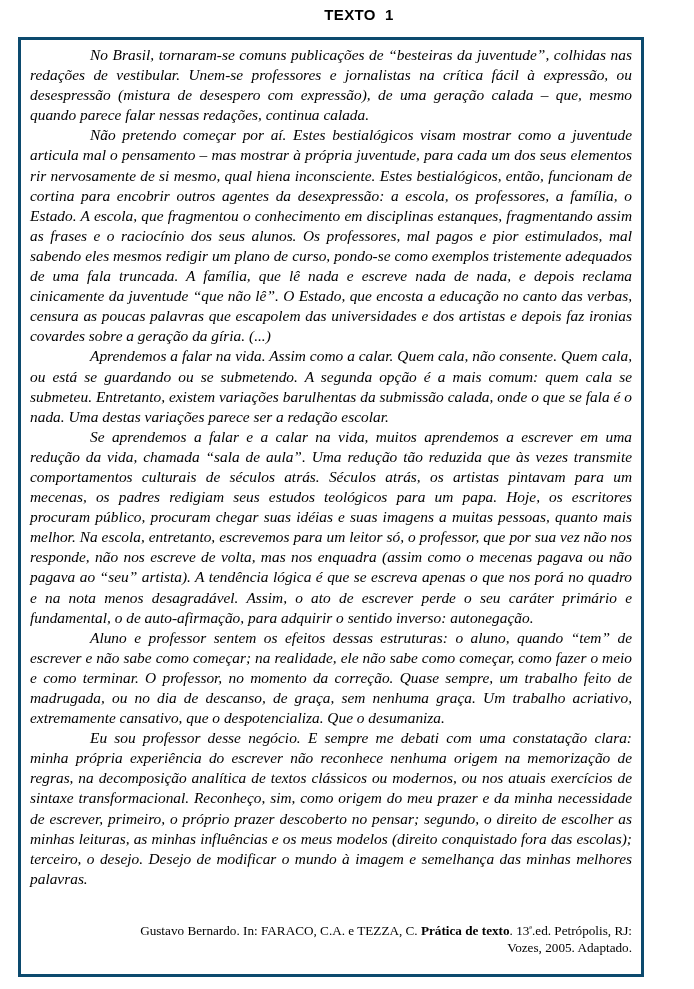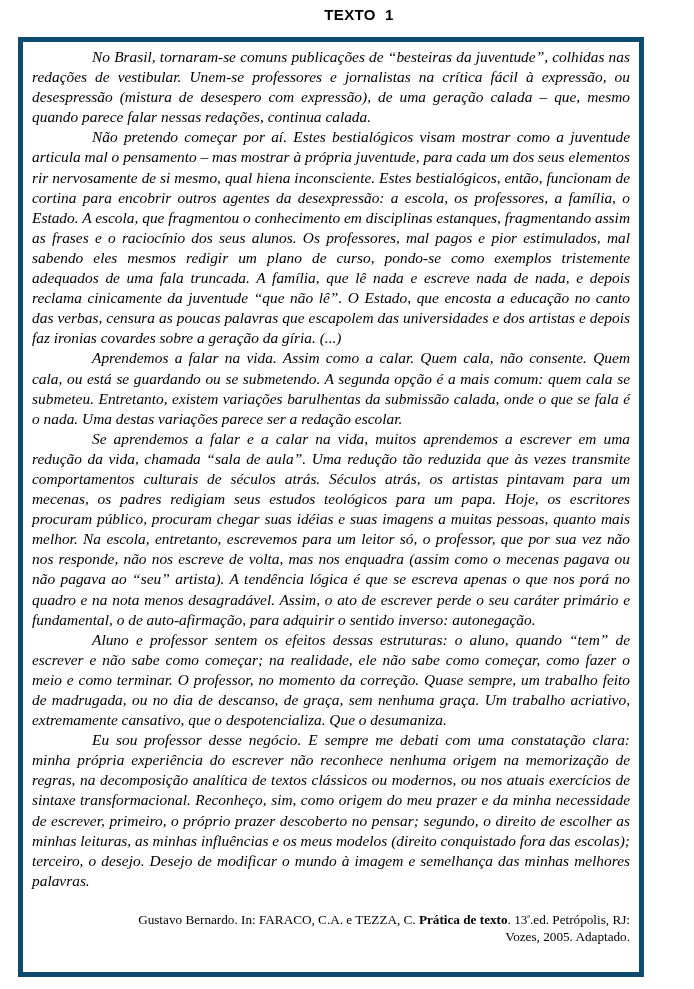--- a/index.html
+++ b/index.html
@@ -30,21 +30,21 @@
     line-height: 18px;
     white-space: pre;
     padding-left: 24px;
   }
   .text-box {
     position: absolute;
     left: 18px;
     top: 37px;
     width: 626px;
     height: 940px;
-    border: 5px solid #0c4a6e;
+    border: 3px solid #0c4a6e;
     box-sizing: border-box;
     padding: 5px 9px 12px 9px;
     overflow: hidden;
   }
   .body-text {
     font-family: "Liberation Serif", "DejaVu Serif", serif;
     font-style: italic;
     font-size: 15.4px;
     line-height: 20.1px;
     text-align: justify;
@@ -54,21 +54,21 @@
   .body-text p {
     margin: 0;
     text-indent: 60px;
   }
   .attribution {
     font-family: "Liberation Serif", "DejaVu Serif", serif;
     font-style: normal;
     font-size: 13.2px;
     line-height: 17px;
     text-align: right;
-    margin-top: 20px;
+    margin-top: 33px;
     padding-left: 100px;
   }
   .attribution b {
     font-weight: bold;
   }
   .ord {
     vertical-align: 0.28em;
     font-size: 0.72em;
     line-height: 0;
   }

